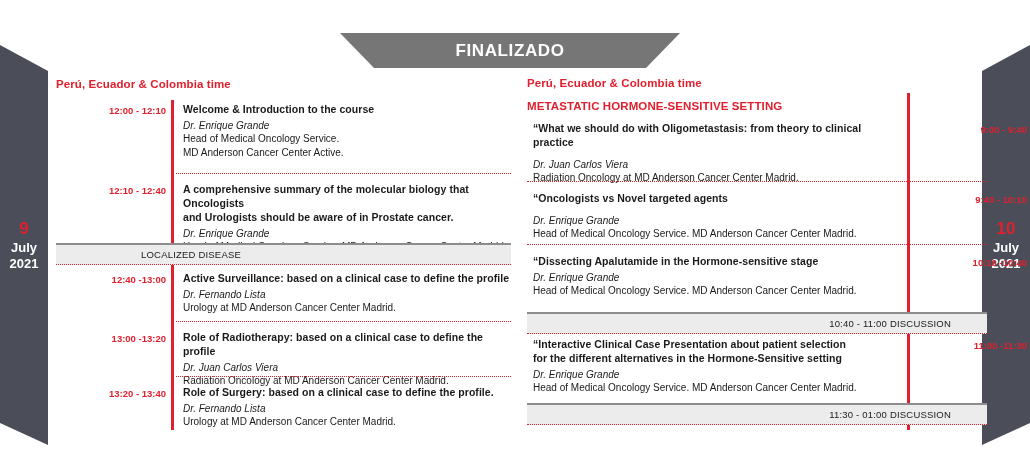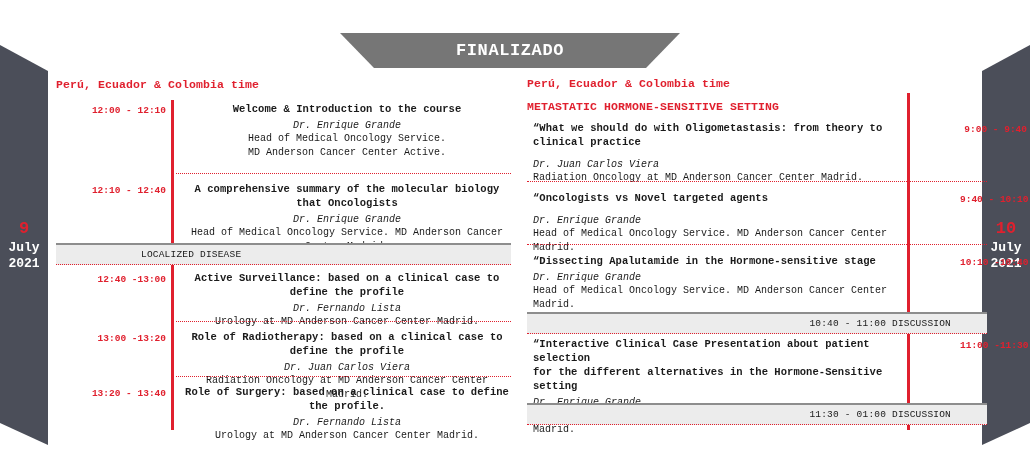--- a/index.html
+++ b/index.html
@@ -10,21 +10,20 @@
   body {
     font-family: "Liberation Sans", sans-serif;
     -webkit-font-smoothing: antialiased;
   }
   #page {
     position: relative;
     width: 1030px;
     height: 447px;
     background: #ffffff;
     overflow: hidden;
-    font-family: Liberation Mono, monospace;
   }
 
   
   .banner {
     position: absolute;
     left: 340px;
     top: 33px;
     width: 340px;
     height: 35px;
     background: #767676;
@@ -127,21 +126,20 @@
     top: 2px;
     width: 110px;
     text-align: right;
     color: #e0202e;
     font-size: 9.5px;
     font-weight: bold;
     white-space: nowrap;
   }
   .sess-left .body {
     margin-left: 127px;
-    text-align: center;
   }
   .sess-left .sep {
     position: absolute;
     left: 120px;
     right: 0px;
     top: -10px;
     border-top: 1.5px dotted #e0202e;
   }
 
   .s-title {
@@ -255,20 +253,21 @@
         <div class="s-affil">Head of Medical Oncology Service.</div>
         <div class="s-affil">MD Anderson Cancer Center Active.</div>
       </div>
     </div>
 
     <div class="sess-left" style="top:183px;">
       <div class="sep"></div>
       <div class="time">12:10 - 12:40</div>
       <div class="body">
         <div class="s-title">A comprehensive summary of the molecular biology that Oncologists</div>
+        <div class="s-title">and Urologists should be aware of in Prostate cancer.</div>
         <div class="s-speaker">Dr. Enrique Grande</div>
         <div class="s-affil">Head of Medical Oncology Service. MD Anderson Cancer Center Madrid.</div>
       </div>
     </div>
 
     <div class="sess-left" style="top:272px;">
       <div class="time">12:40 -13:00</div>
       <div class="body">
         <div class="s-title">Active Surveillance: based on a clinical case to define the profile</div>
         <div class="s-speaker">Dr. Fernando Lista</div>

